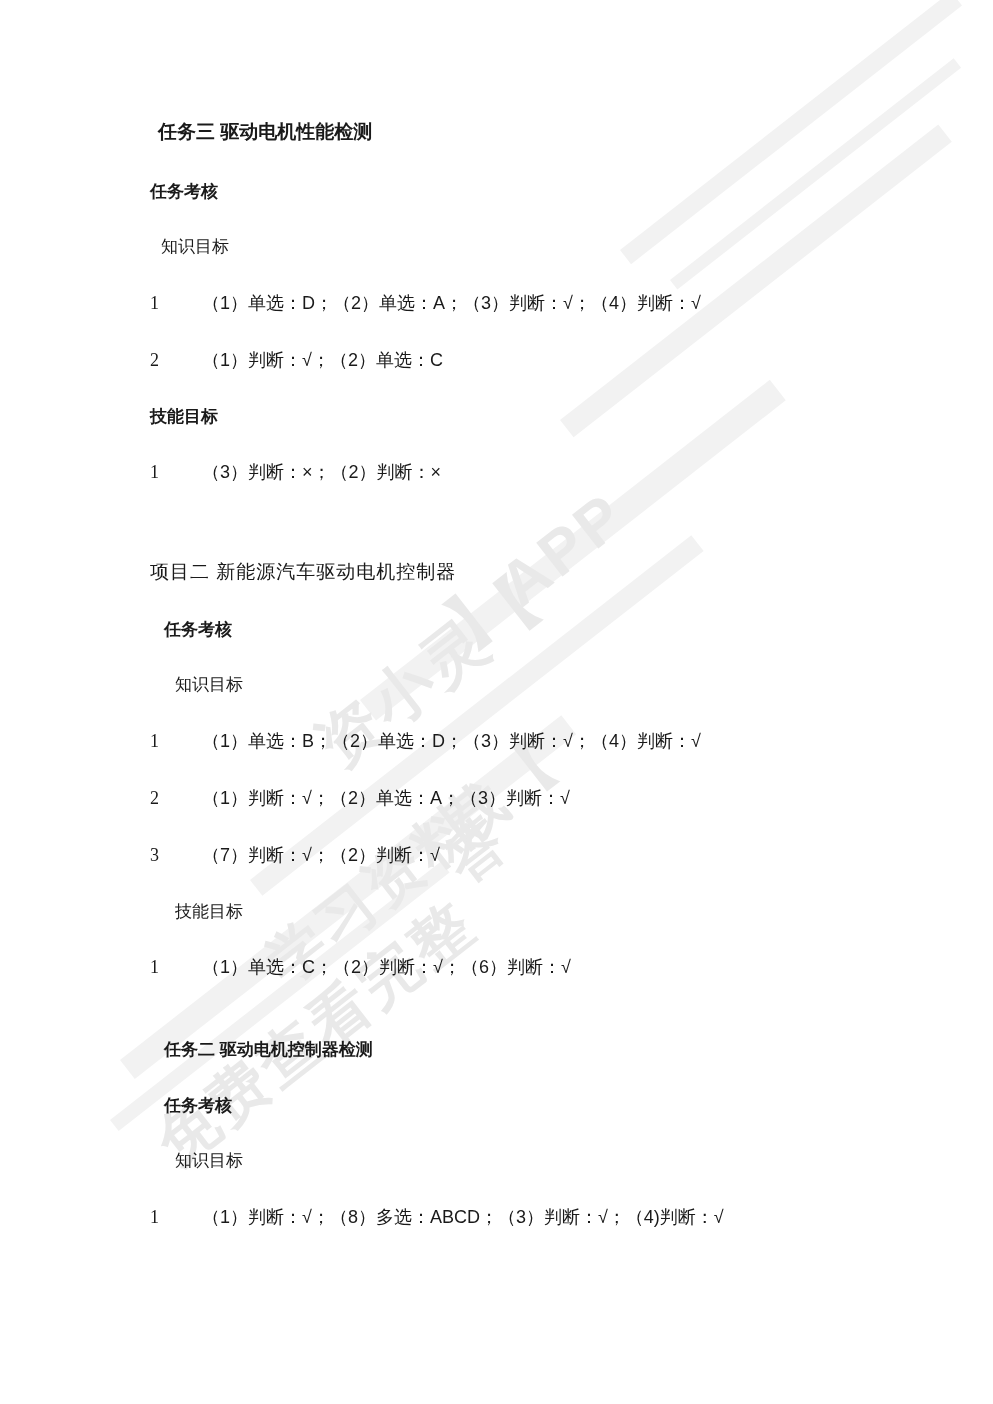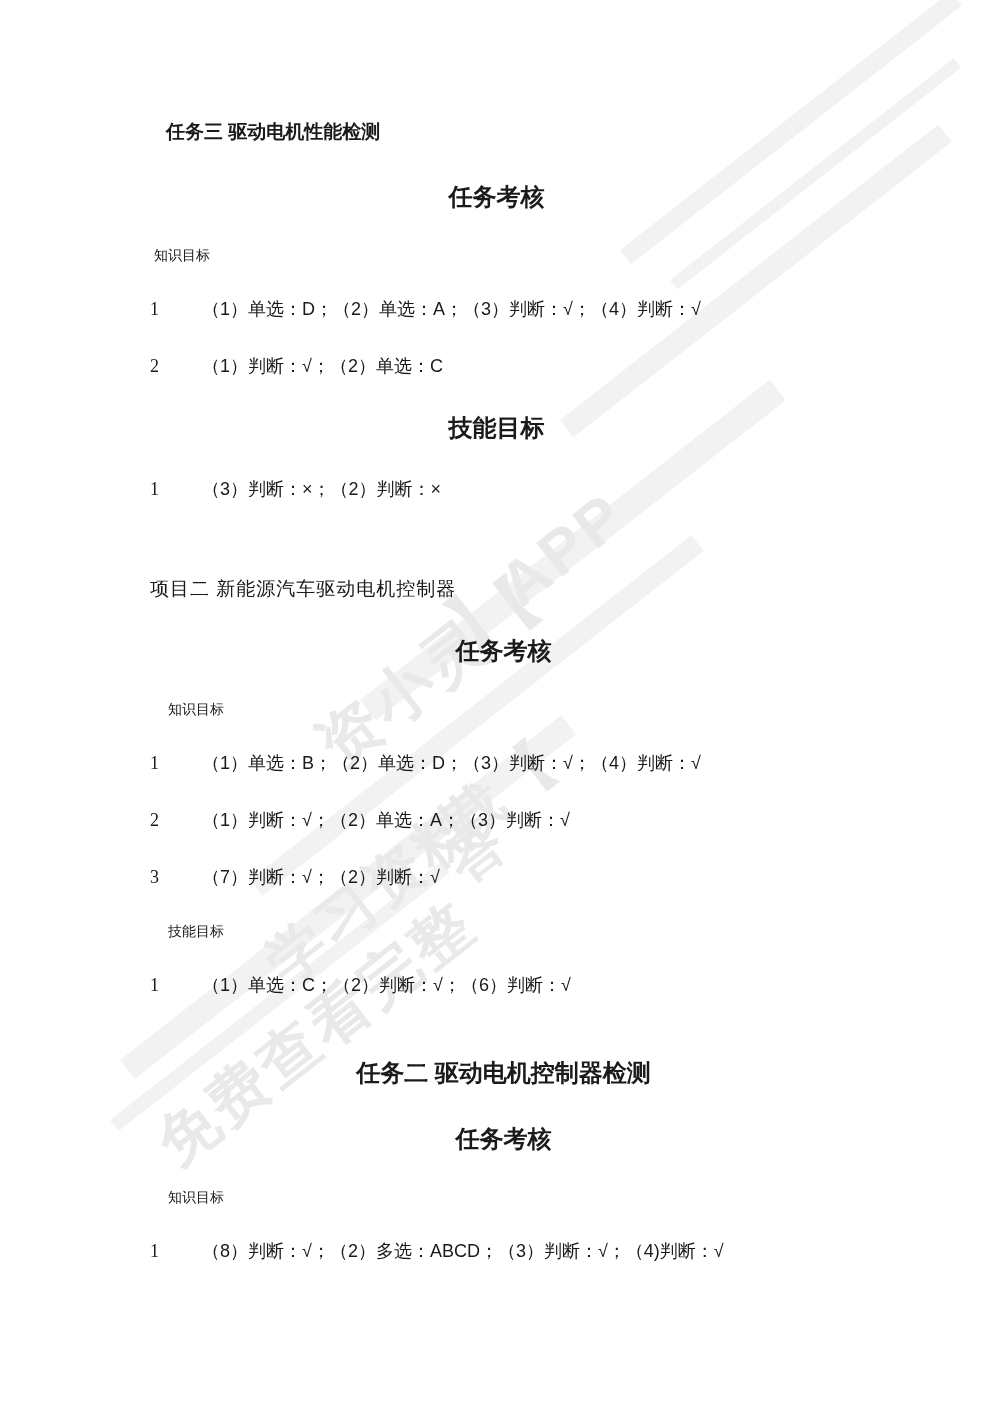--- a/index.html
+++ b/index.html
@@ -69,35 +69,34 @@
     padding: 118px 150px 0 150px;
     box-sizing: border-box;
   }
   .line {
     color: #1a1a1a;
     line-height: 1.5;
   }
   .heading-bold {
     font-size: 19px;
     font-weight: bold;
-    margin: 0 0 32px 16px;
+    margin: 0 0 32px 8px;
   }
   .sub-bold {
-    font-size: 24px;
+    font-size: 17px;
     font-weight: bold;
     margin: 0 0 30px 0;
     padding-left: 0px;
-    text-align: center;
   }
   .sub-bold.indent {
     padding-left: 14px;
   }
   .plain {
-    font-size: 14px;
-    margin: 0 0 30px 4px;
+    font-size: 17px;
+    margin: 0 0 30px 11px;
   }
   .plain.indent {
     padding-left: 14px;
   }
   .item {
     font-size: 18px;
     margin: 0 0 30px 0;
     display: flex;
   }
   .item .num {
@@ -180,17 +179,17 @@
       <div class="line item">
         <span class="num">1</span>
         <span class="body">（1）单选：C；（2）判断：√；（6）判断：√</span>
       </div>
       <div class="gap-md"></div>
       <div class="line heading-bold sub-bold indent">任务二  驱动电机控制器检测</div>
       <div class="line sub-bold indent">任务考核</div>
       <div class="line plain indent">知识目标</div>
       <div class="line item">
         <span class="num">1</span>
-        <span class="body">（8）判断：√；（2）多选：ABCD；（3）判断：√；（4)判断：√</span>
+        <span class="body">（1）判断：√；（8）多选：ABCD；（3）判断：√；（4)判断：√</span>
       </div>
     </div>
 
 </div>
 
 </body></html>

